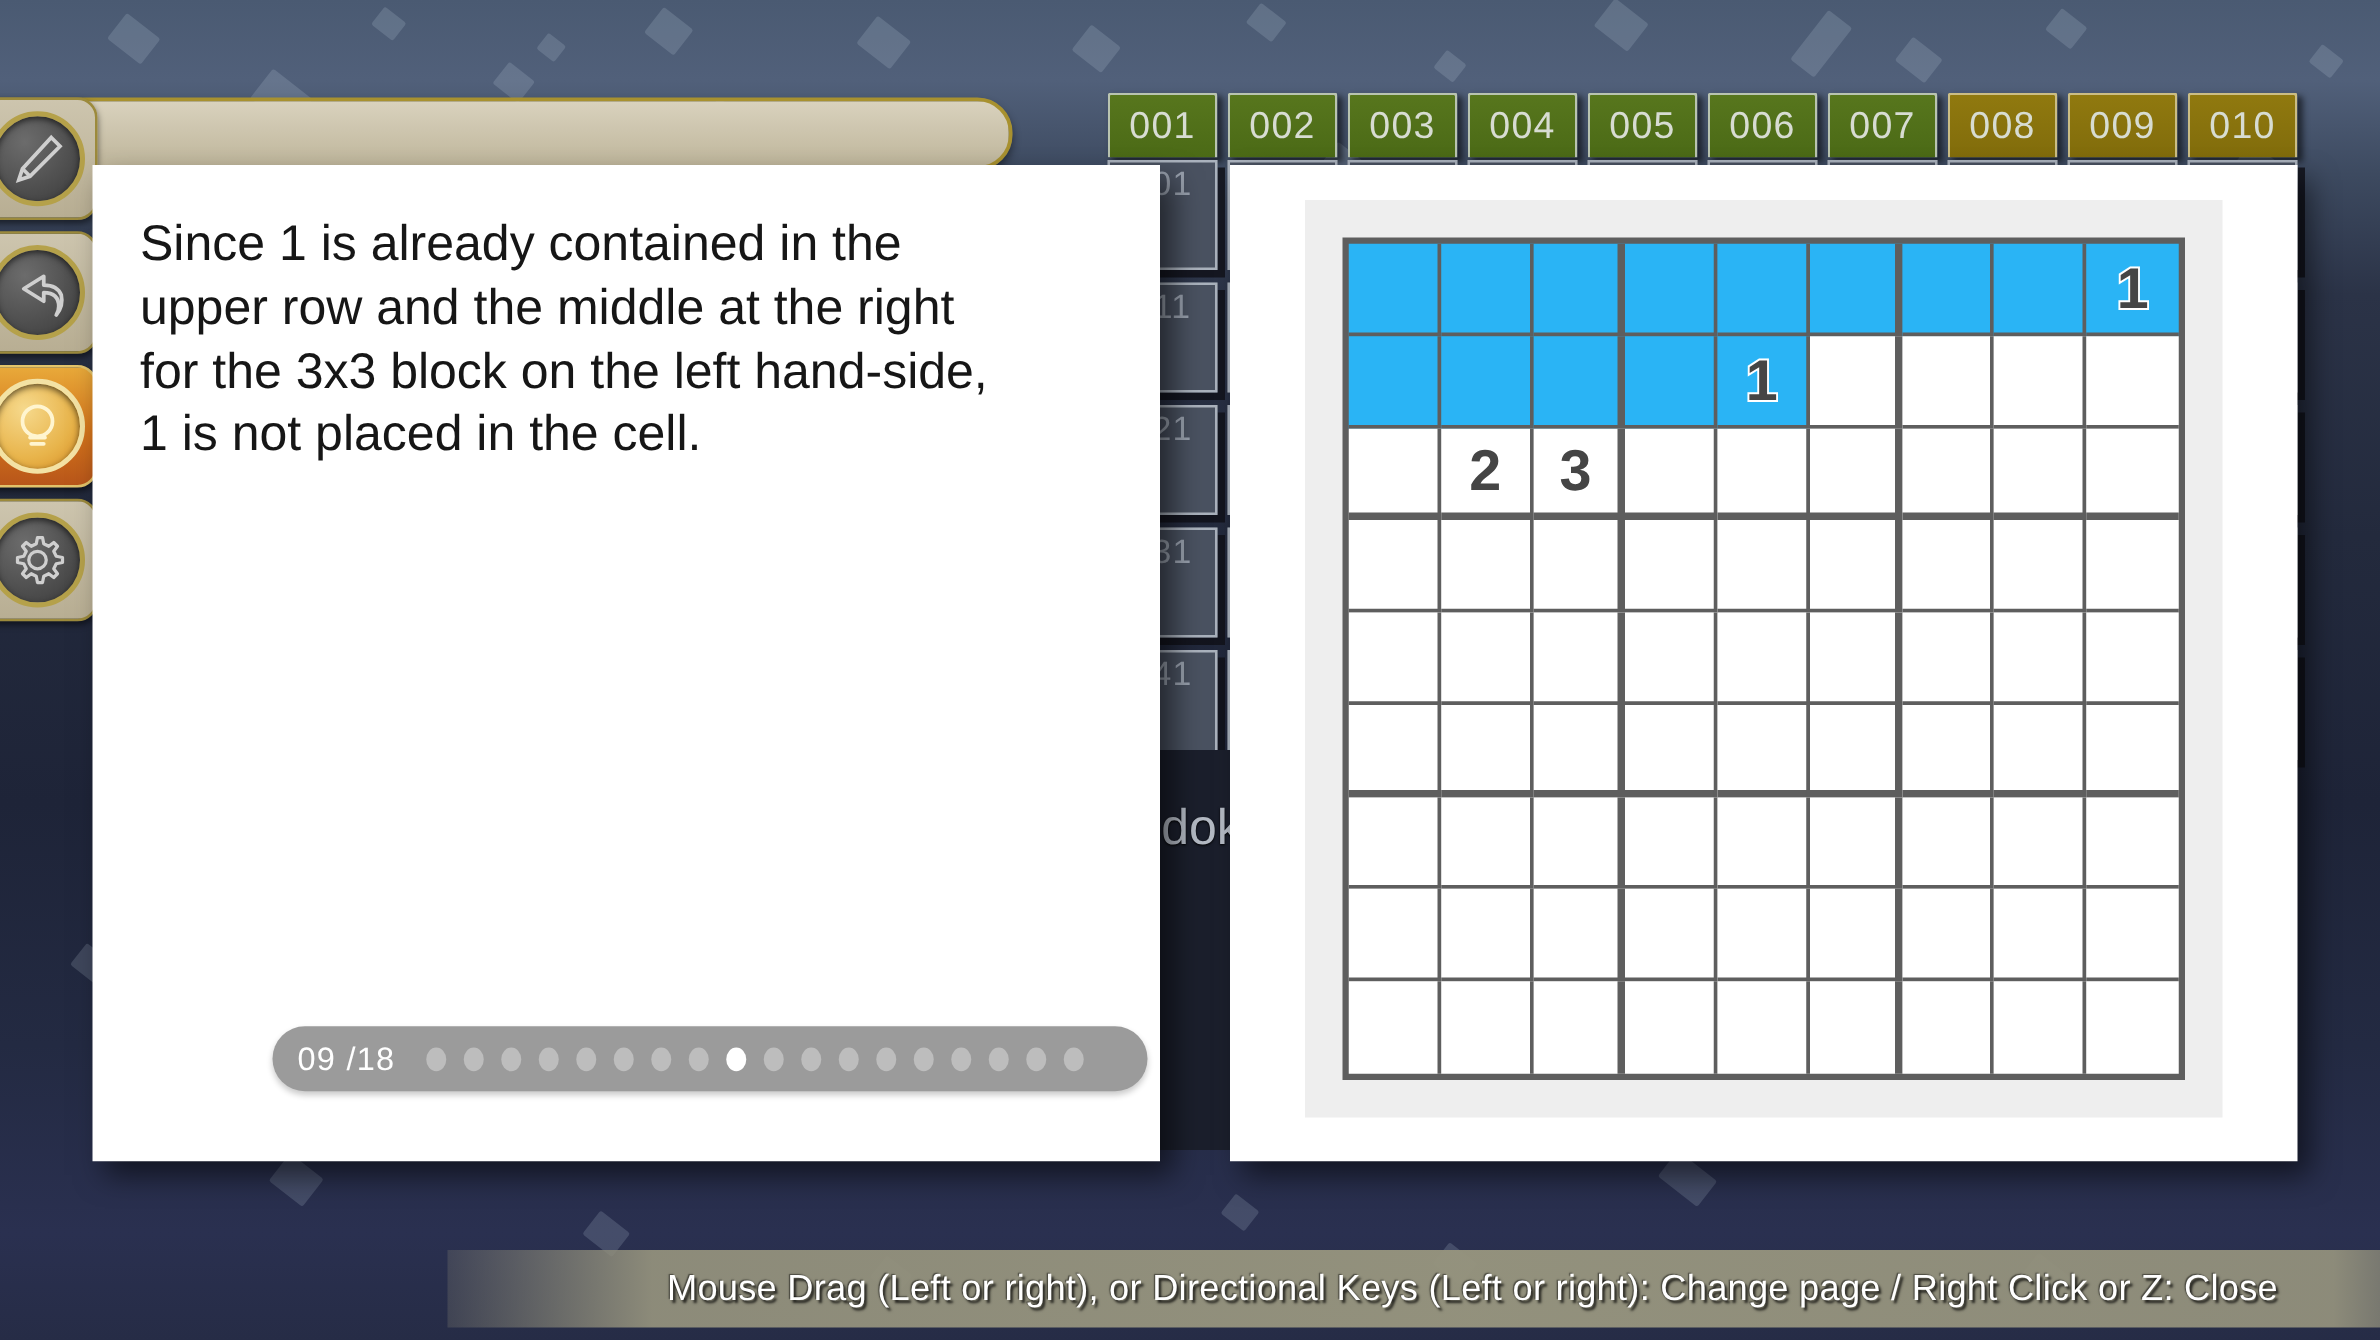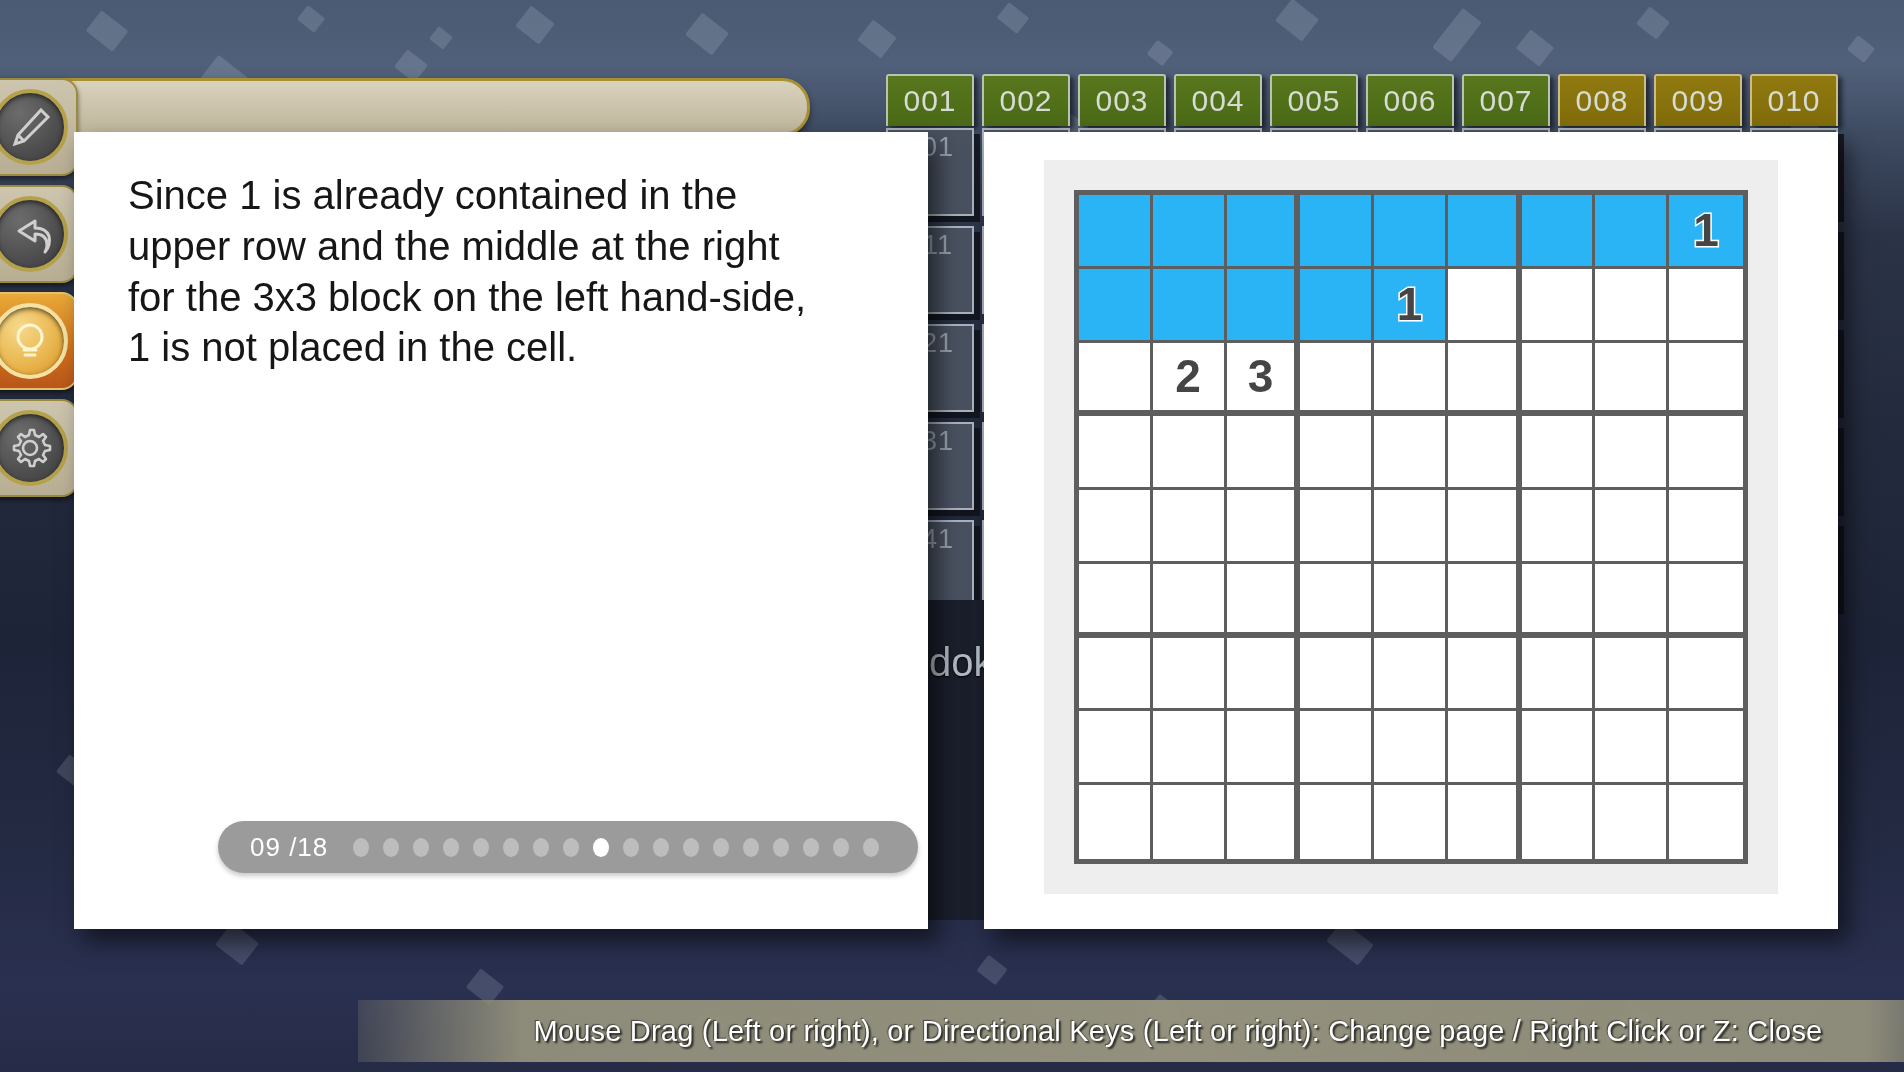--- a/index.html
+++ b/index.html
@@ -178,35 +178,35 @@
     font-weight: normal;
     color: #111;
     letter-spacing: .5px;
   }
   .tutorial-body {
     padding: 38px 40px 0 38px;
     font-size: 40px;
     line-height: 1.27;
     color: #161616;
   }
-  .tutorial-body p { white-space: pre-line; margin-left: 16px; }
+  .tutorial-body p { white-space: pre-line; }
 
   
   .pager {
     position: absolute;
     left: 144px; bottom: 56px;
     width: 700px; height: 52px;
     background: #9b9b9b;
     border-radius: 26px;
     box-shadow: 0 3px 5px rgba(0,0,0,.22);
     display: flex; align-items: center;
   }
   .pager-count {
     color: #fff; font-size: 26px;
-    margin-left: 32px;
+    margin-left: 20px;
     min-width: 90px;
     letter-spacing: 1px;
   }
   .pager-dots { display: flex; gap: 0; flex: 1; justify-content: flex-start; margin-left: 6px;}
   .pdot {
     width: 16px; height: 19px;
     border-radius: 50%;
     background: #bdbdbd;
     margin: 0 7px;
   }

